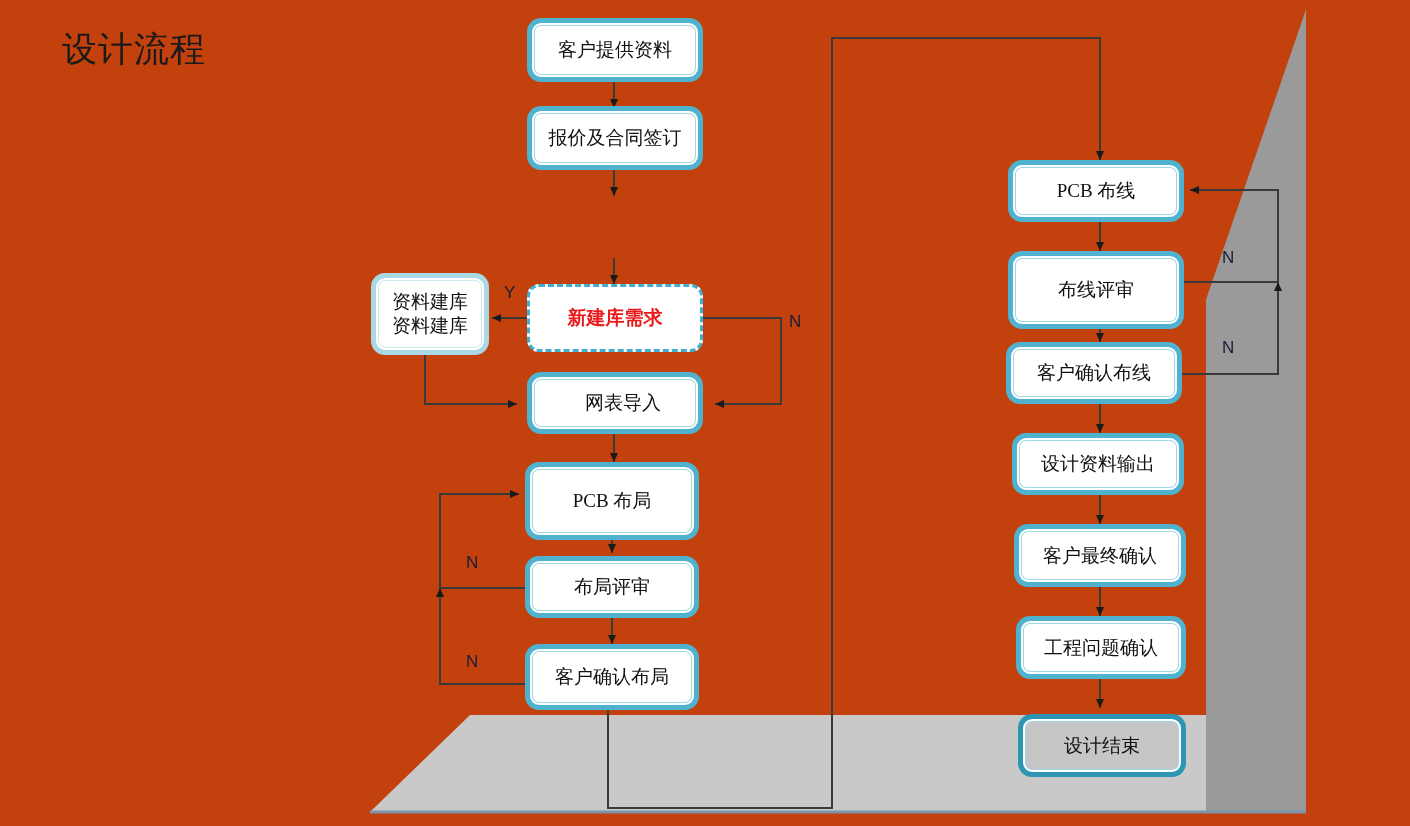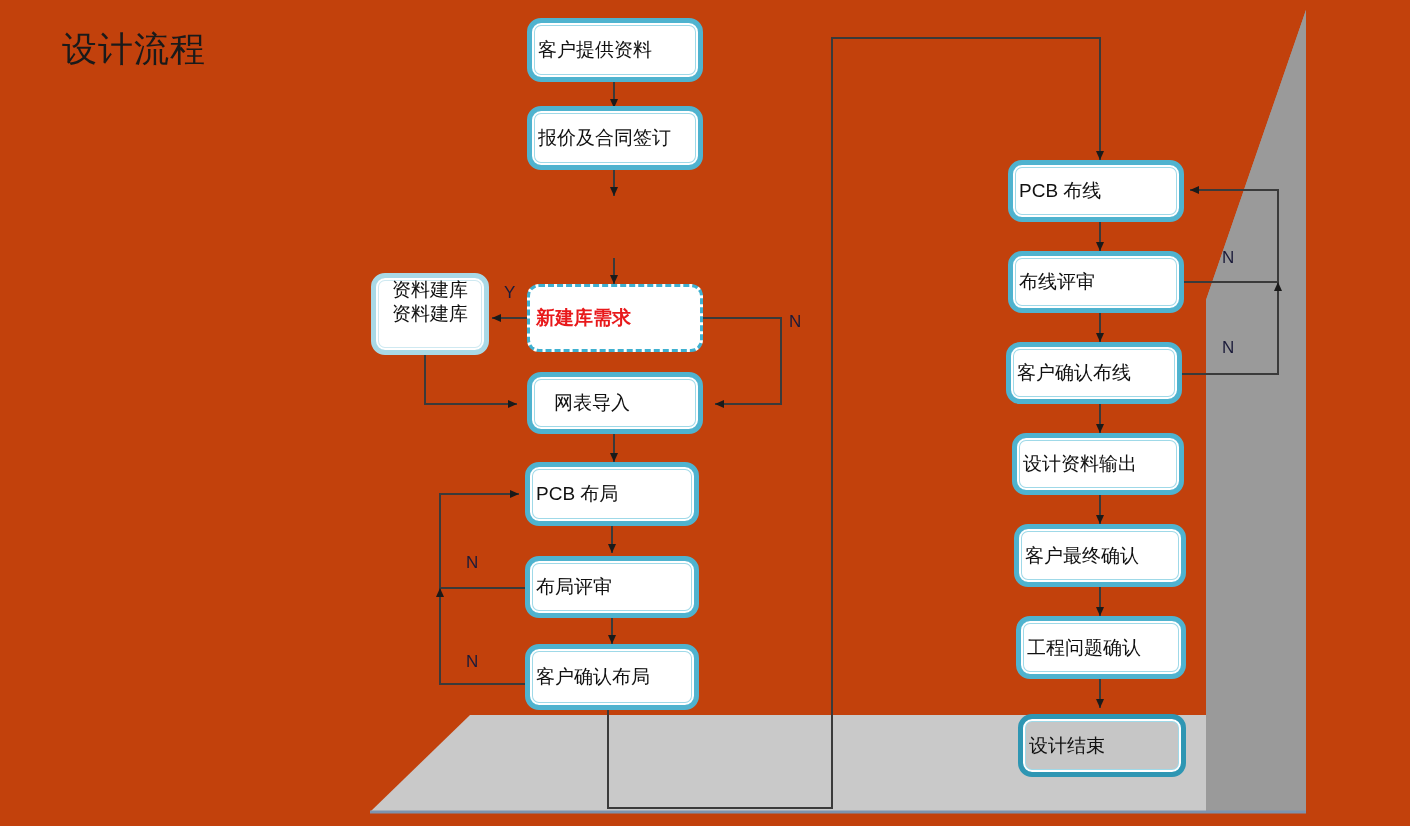--- a/index.html
+++ b/index.html
@@ -1,24 +1,24 @@
 <!DOCTYPE html>
 <html><head>
 <meta charset="utf-8">
 <style>
   html,body{margin:0;padding:0;background:#ffffff;}
   body{font-family:"Liberation Sans","DejaVu Sans",sans-serif;}
   #stage{position:relative;width:1410px;height:826px;background:#c2410c;overflow:hidden;}
   #bg{position:absolute;left:0;top:0;width:1410px;height:826px;}
   #links{position:absolute;left:0;top:0;width:1410px;height:826px;}
   .title{position:absolute;left:62px;top:26px;font-size:35px;color:#1a1a1a;letter-spacing:1px;white-space:nowrap;}
-  .node{position:absolute;box-sizing:border-box;display:flex;align-items:center;justify-content:flex-start;text-align:center;
+  .node{position:absolute;box-sizing:border-box;display:flex;align-items:center;justify-content:center;text-align:center;
         border-radius:14px;border:5px solid #4fb3cf;background:#ffffff;
         box-shadow:0 0 0 2px #ffffff inset, 0 0 0 3px #9fd9e8 inset;
-        color:#111111;font-size:19px;line-height:1.25;}
+        color:#111111;font-size:19px;line-height:1.25;font-family:Liberation Serif, serif;}
   .node .lbl{display:block;padding:0 6px;}
   .node.faded{border-color:#a9d9e6;box-shadow:0 0 0 2px #ffffff inset,0 0 0 3px #cfe9f1 inset;}
   .node.dashed{border:3px dashed #3fb0d0;border-radius:12px;background:#ffffff;box-shadow:none;color:#e8191b;font-weight:bold;}
   .node.gray{background:#c6c6c6;border-color:#2e96b3;box-shadow:0 0 0 2px #ffffff inset,0 0 0 3px #9fd9e8 inset;}
   .edgelabel{position:absolute;font-size:17px;color:#1b1b3a;}
 </style>
 </head>
 <body>
 
 <div id="stage">
@@ -77,37 +77,37 @@
 
   <div class="node faded" style="left:371px;top:273px;width:118px;height:82px;flex-direction:column;">
     <span class="lbl">资料建库</span>
     <span class="lbl">资料建库</span>
   </div>
 
   <div class="node" style="left:527px;top:372px;width:176px;height:62px;padding-left:16px;">
     <span class="lbl">网表导入</span>
   </div>
 
-  <div class="node" style="left:525px;top:462px;width:174px;height:64px;">
+  <div class="node" style="left:525px;top:462px;width:174px;height:78px;">
     <span class="lbl">PCB 布局</span>
   </div>
 
   <div class="node" style="left:525px;top:556px;width:174px;height:62px;">
     <span class="lbl">布局评审</span>
   </div>
 
   <div class="node" style="left:525px;top:644px;width:174px;height:66px;">
     <span class="lbl">客户确认布局</span>
   </div>
 
   <div class="node" style="left:1008px;top:160px;width:176px;height:62px;">
     <span class="lbl">PCB 布线</span>
   </div>
 
-  <div class="node" style="left:1008px;top:251px;width:176px;height:62px;">
+  <div class="node" style="left:1008px;top:251px;width:176px;height:78px;">
     <span class="lbl">布线评审</span>
   </div>
 
   <div class="node" style="left:1006px;top:342px;width:176px;height:62px;">
     <span class="lbl">客户确认布线</span>
   </div>
 
   <div class="node" style="left:1012px;top:433px;width:172px;height:62px;">
     <span class="lbl">设计资料输出</span>
   </div>

